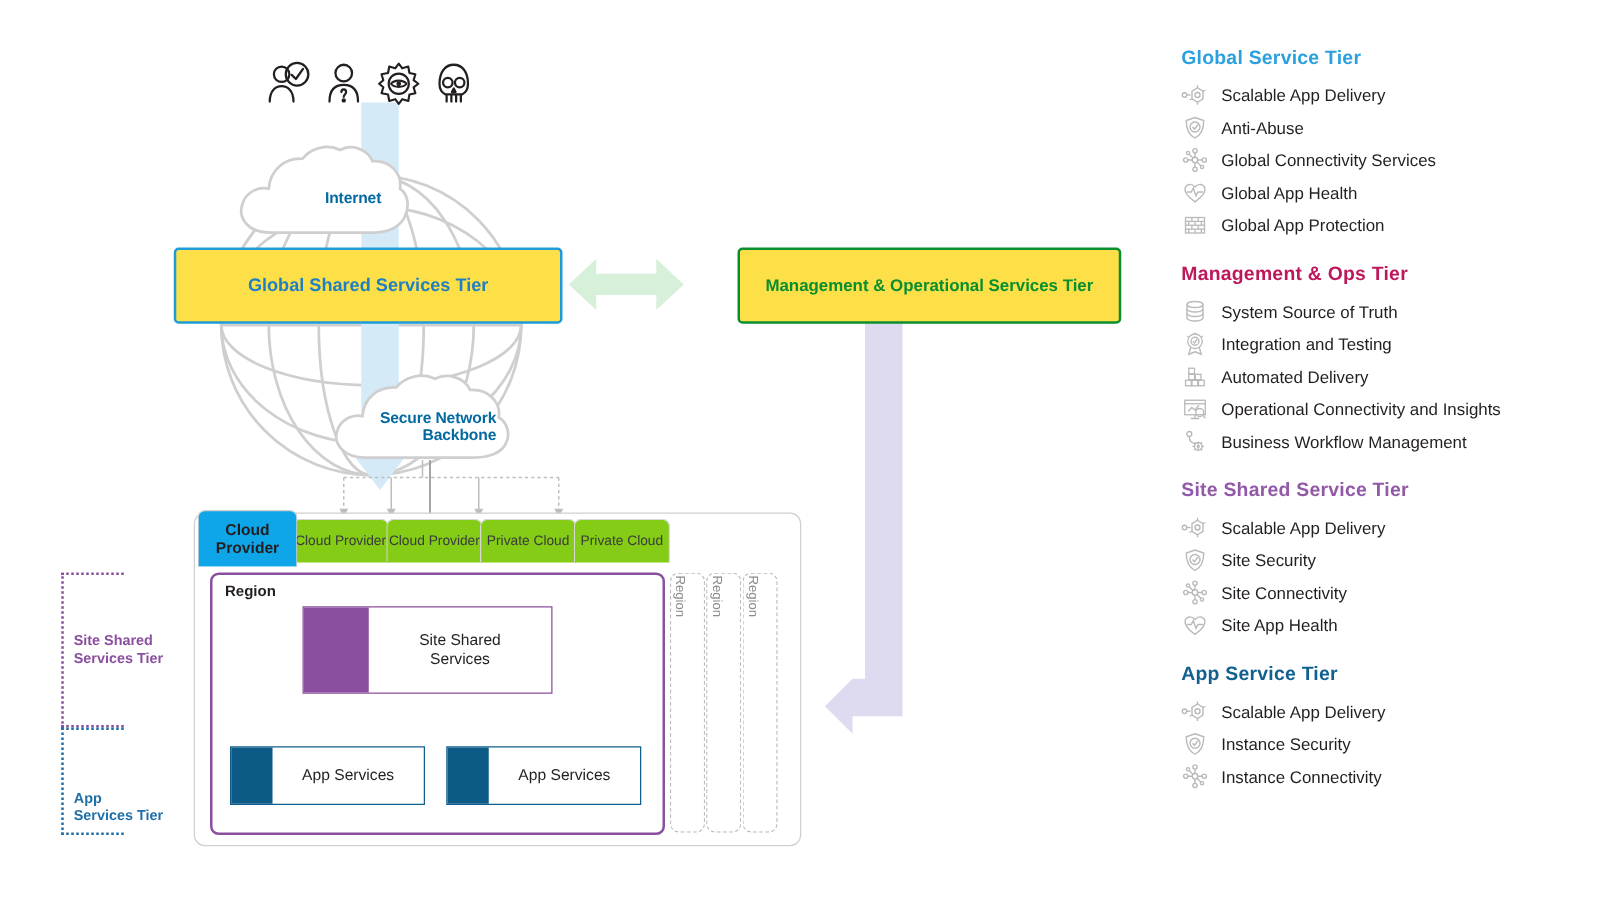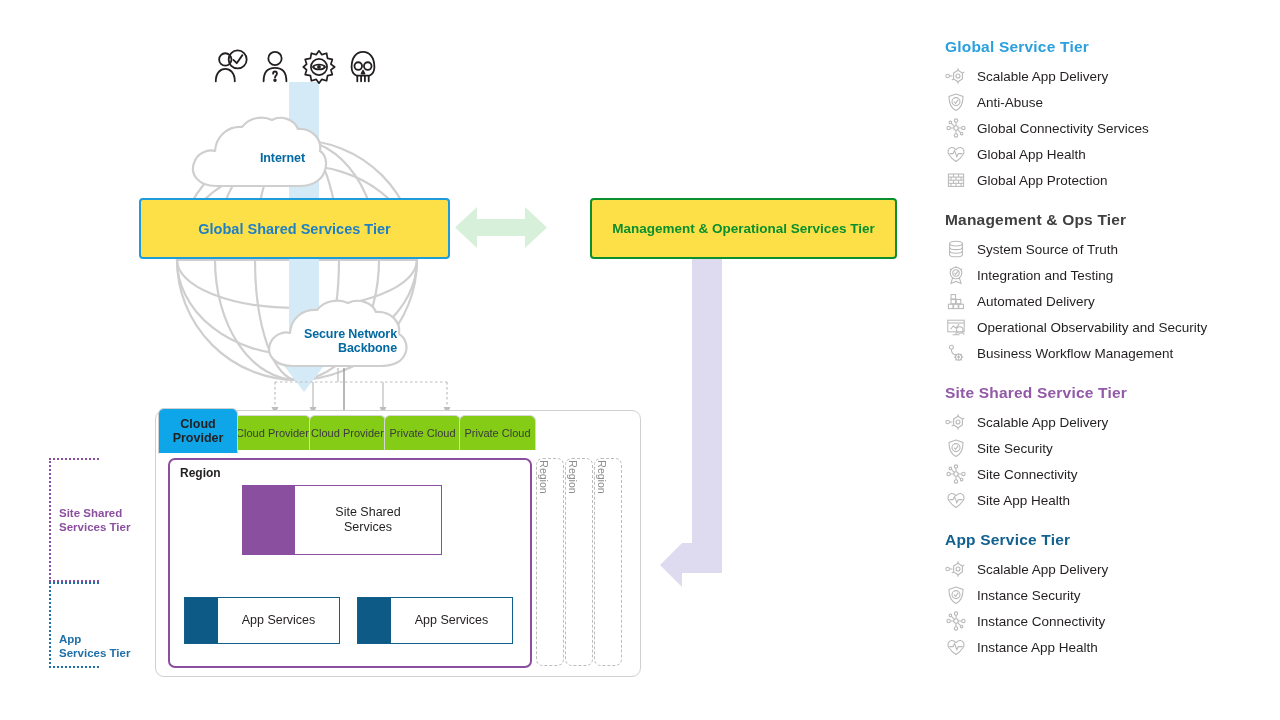--- a/index.html
+++ b/index.html
@@ -336,21 +336,21 @@
                 <line x1="6" y1="13.3" x2="6" y2="16.4"></line>
                 <line x1="11" y1="13.3" x2="11" y2="16.4"></line>
                 <line x1="16.1" y1="13.3" x2="16.1" y2="16.4"></line>
               </g>
             </svg>
           </span>
           <span class="legend-txt">Global App Protection</span>
         </div>
       </div>
       <div class="legend-group">
-        <div class="legend-head" style="color: #404040;">Management &amp; Ops Tier</div>
+        <div class="legend-head" style="color: #be185d;">Management &amp; Ops Tier</div>
         <div class="legend-item">
           <span class="legend-ico">
             <svg viewBox="0 0 22 20">
               <g fill="none" stroke="#b9b9b9" stroke-width="1.1">
                 <ellipse cx="11" cy="4.6" rx="6.4" ry="2.4"></ellipse>
                 <path d="M4.6,4.6 L4.6,15.4 C4.6,16.7 7.5,17.8 11,17.8 C14.5,17.8 17.4,16.7 17.4,15.4 L17.4,4.6"></path>
                 <path d="M4.6,8.2 C4.6,9.5 7.5,10.6 11,10.6 C14.5,10.6 17.4,9.5 17.4,8.2"></path>
                 <path d="M4.6,11.8 C4.6,13.1 7.5,14.2 11,14.2 C14.5,14.2 17.4,13.1 17.4,11.8"></path>
               </g>
             </svg>
@@ -392,21 +392,21 @@
               <g fill="none" stroke="#b9b9b9" stroke-width="1.05">
                 <rect x="2.8" y="3.2" width="16.4" height="11.6"></rect>
                 <line x1="2.8" y1="6" x2="19.2" y2="6"></line>
                 <polyline points="5.6,12.2 8.4,9 11,11 14.2,7.2"></polyline>
                 <path d="M11,14.8 L11,17.2 M7.6,17.8 L14.4,17.8"></path>
                 <circle cx="14.8" cy="13" r="3.2"></circle>
                 <line x1="17.1" y1="15.3" x2="19.4" y2="17.6"></line>
               </g>
             </svg>
           </span>
-          <span class="legend-txt">Operational Observability and Security</span>
+          <span class="legend-txt">Operational Connectivity and Insights</span>
         </div>
         <div class="legend-item">
           <span class="legend-ico">
             <svg viewBox="0 0 22 20">
               <g fill="none" stroke="#b9b9b9" stroke-width="1.05">
                 <circle cx="6.4" cy="4.2" r="2"></circle>
                 <path d="M6.4,6.4 C6.4,10 8.6,11.6 11.4,12"></path>
                 <path d="M13.6,12.8 L13.6,10.6 M13.6,17.6 L13.6,15.4 M11.2,14.1 L9,14.1 M18.2,14.1 L16,14.1 M11.9,12.4 L10.4,10.9 M16.8,17.3 L15.3,15.8 M15.3,12.4 L16.8,10.9 M10.4,17.3 L11.9,15.8"></path>
                 <circle cx="13.6" cy="14.1" r="3.1"></circle>
                 <circle cx="13.6" cy="14.1" r="1.3" fill="#b9b9b9" stroke="none"></circle>
@@ -511,26 +511,15 @@
                 <circle cx="3.6" cy="10" r="1.7"></circle>
                 <circle cx="18.4" cy="10" r="1.7"></circle>
                 <circle cx="5.4" cy="4.4" r="1.3"></circle>
                 <circle cx="16.6" cy="15.6" r="1.3"></circle>
                 <path d="M11,4.3 L11,7.8 M11,12.2 L11,15.7 M5.3,10 L8.8,10 M13.2,10 L16.7,10 M6.4,5.4 L9.4,8.4 M12.6,11.6 L15.6,14.6"></path>
               </g>
             </svg>
           </span>
           <span class="legend-txt">Instance Connectivity</span>
         </div>
-        <div class="legend-item">
-          <span class="legend-ico">
-            <svg viewBox="0 0 22 20">
-              <g fill="none" stroke="#b9b9b9" stroke-width="1.1">
-                <path d="M11,17.5 C4,12.5 2.2,9 3.2,6.2 C4.3,3.2 8,2.4 11,5.6 C14,2.4 17.7,3.2 18.8,6.2 C19.8,9 18,12.5 11,17.5 Z"></path>
-                <polyline points="4.4,9.6 8,9.6 9.6,6.6 11.8,12.6 13.4,9.6 17.6,9.6"></polyline>
-              </g>
-            </svg>
-          </span>
-          <span class="legend-txt">Instance App Health</span>
-        </div>
       </div>
     </div>
 </div>
 
 </body></html>

